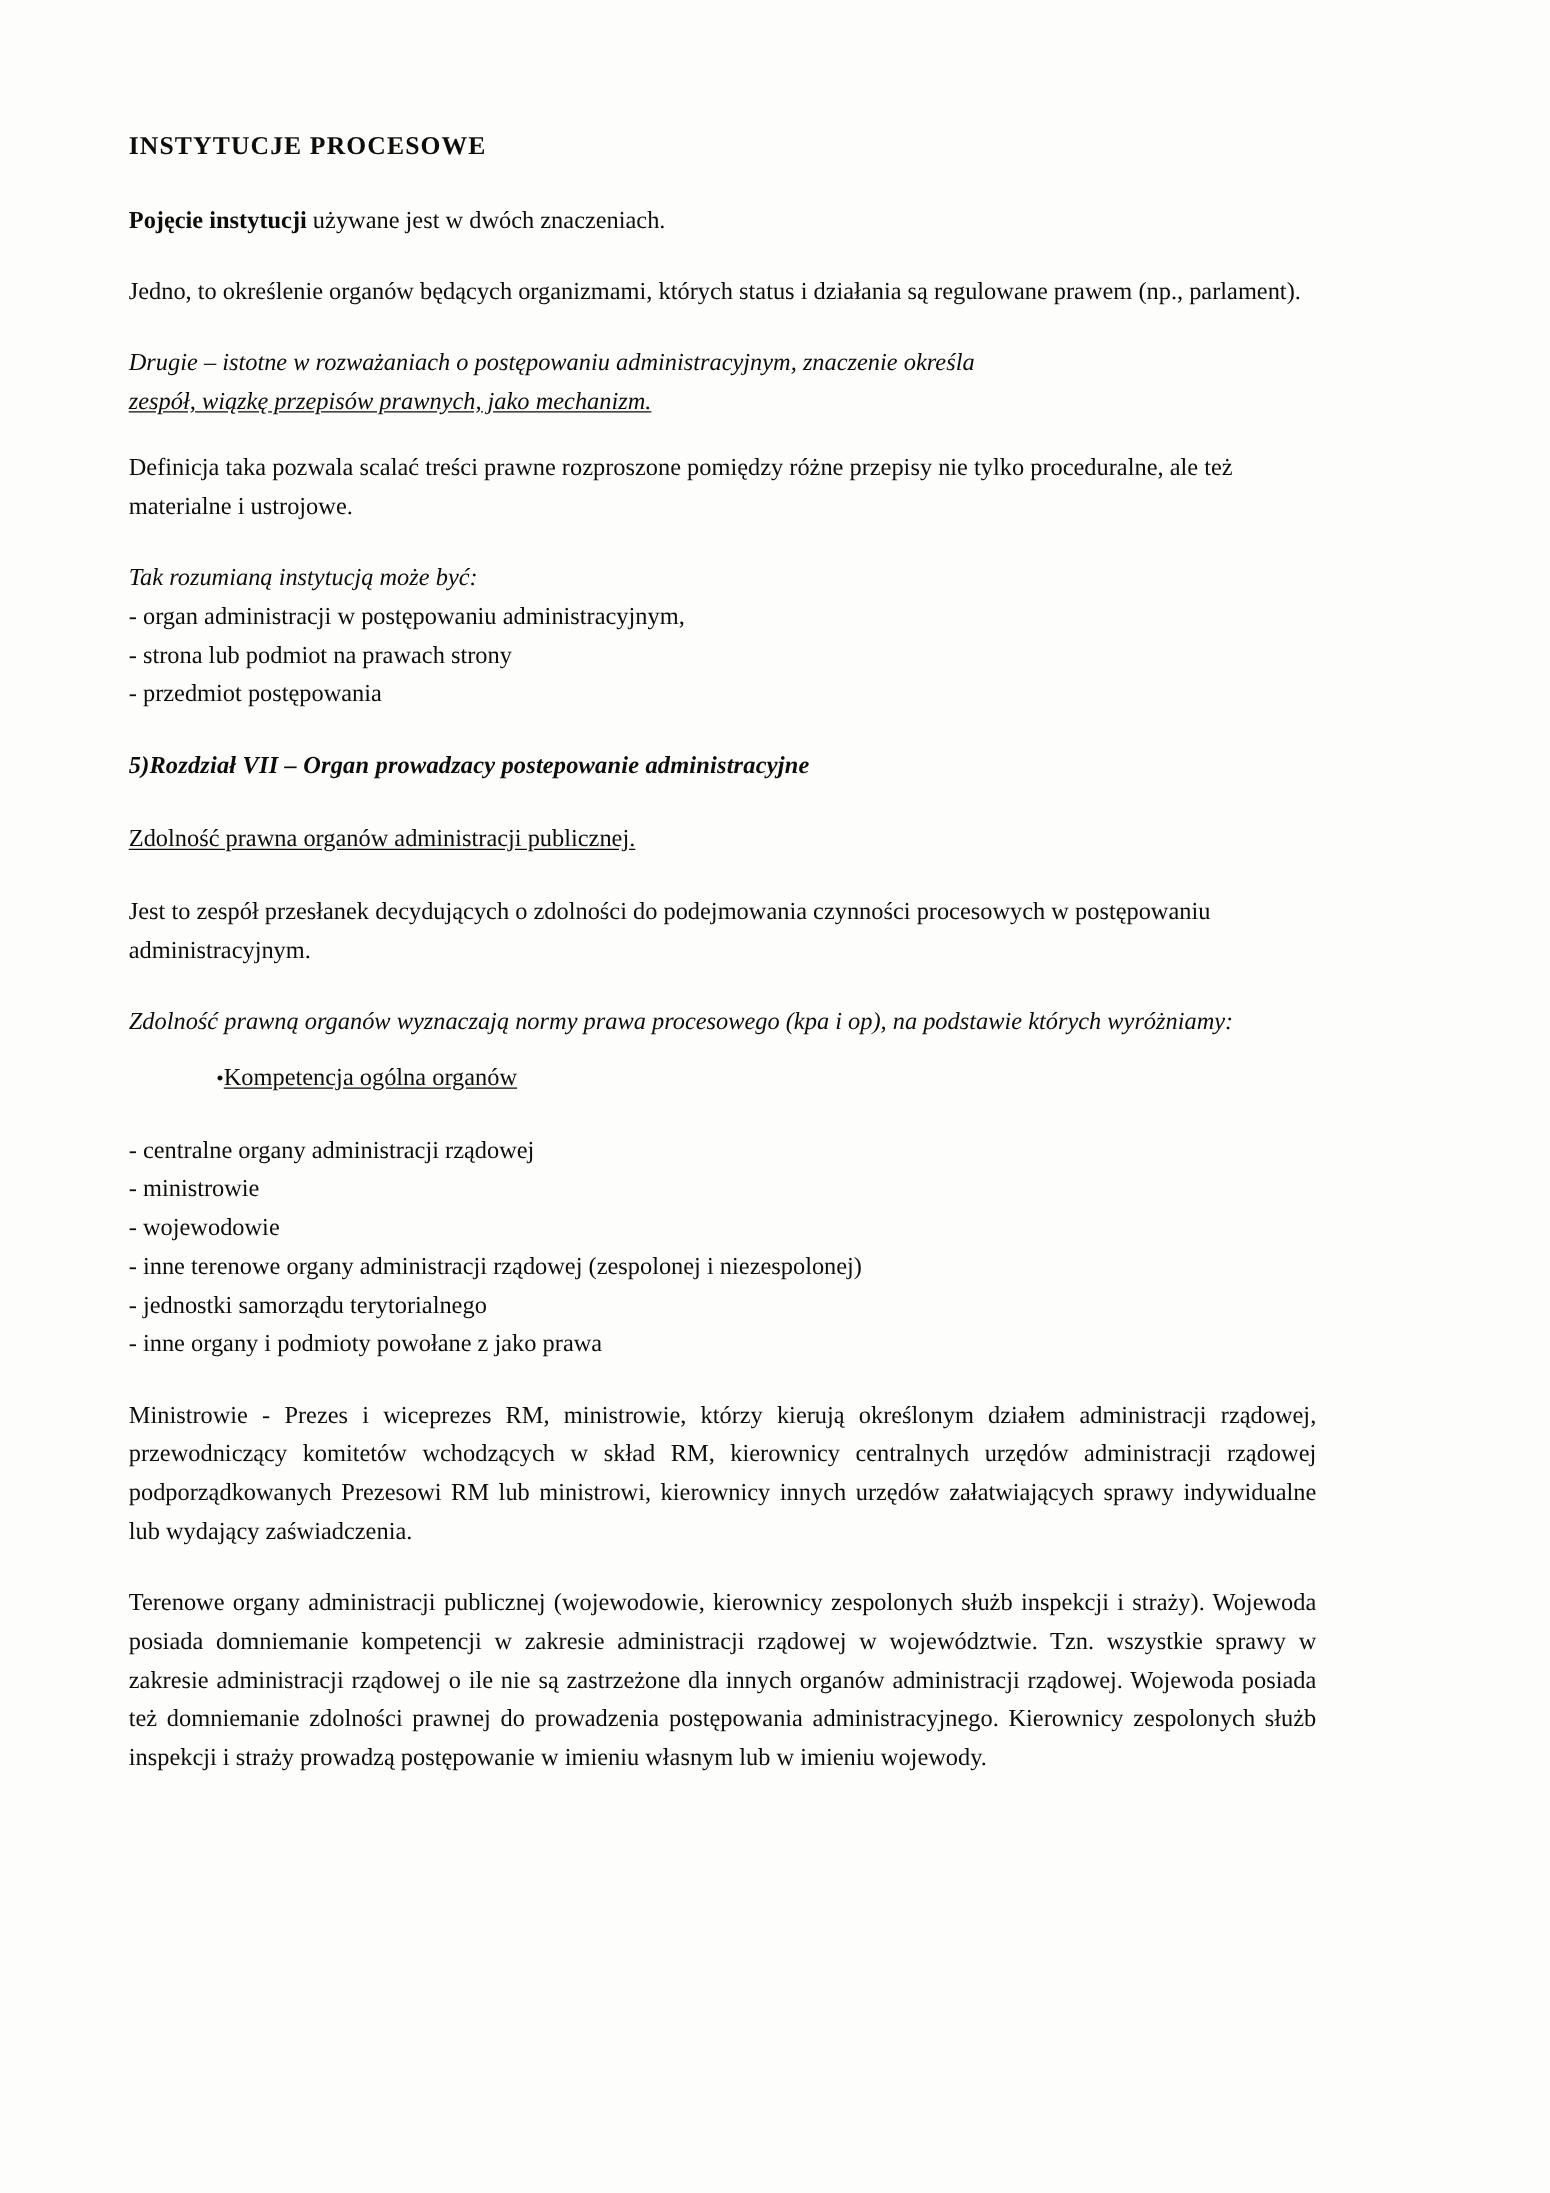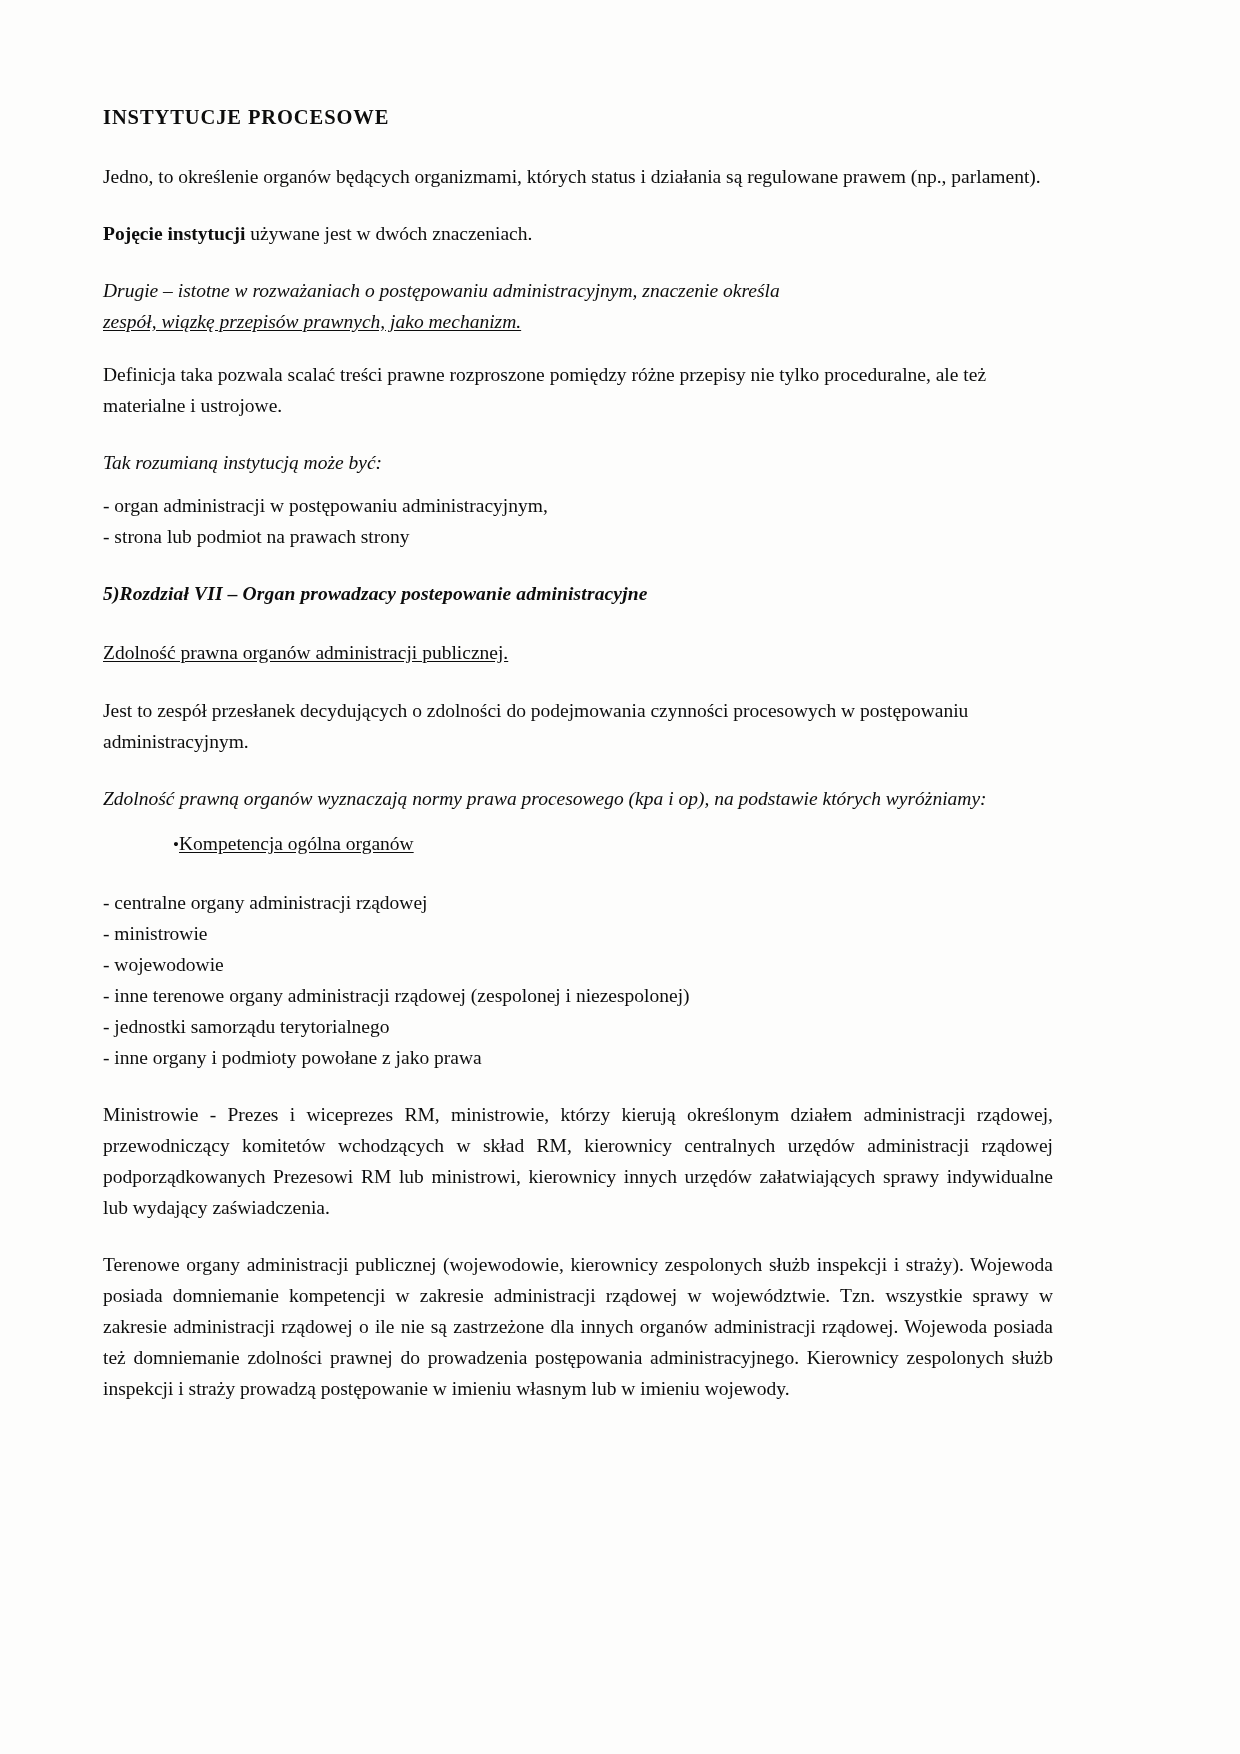--- a/index.html
+++ b/index.html
@@ -61,21 +61,21 @@
     font-weight: bold;
   }
 
   .u {
     text-decoration: underline;
     text-underline-offset: 2px;
   }
 
   .list {
     list-style: none;
-    margin: 12px 0 26px 0;
+    margin: 0 0 26px 0;
     padding: 0;
     font-size: 19.5px;
     line-height: 31px;
   }
   .list li {
     margin: 0;
     padding: 0;
     white-space: pre-wrap;
   }
 
@@ -124,35 +124,36 @@
 </style>
 </head>
 <body>
 
 <div class="page"></div>
 
 <div class="content">
 
   <h1 class="h-title"><span>INSTYTUCJE PROCESOWE</span></h1>
 
+  <p class="para"><span class="lead-bold">Pojęcie instytucji</span><span> używane jest w dwóch znaczeniach.</span></p>
+
   <p class="para">Jedno, to określenie organów będących organizmami, których status i działania są regulowane prawem (np., parlament).</p>
-
-  <p class="para"><span class="lead-bold">Pojęcie instytucji</span><span> używane jest w dwóch znaczeniach.</span></p>
 
   <p class="para tight"><span>Drugie – istotne w rozważaniach o postępowaniu administracyjnym, znaczenie określa</span><br>
      <span class="u">zespół, wiązkę przepisów prawnych, jako mechanizm.</span></p>
 
   <div class="spacer-md"></div>
 
   <p class="para">Definicja taka pozwala scalać treści prawne rozproszone pomiędzy różne przepisy nie tylko proceduralne, ale też materialne i ustrojowe.</p>
 
   <p class="para tight">Tak rozumianą instytucją może być:</p>
   <ul class="list">
     <li>- organ administracji w postępowaniu administracyjnym,</li>
     <li>- strona lub podmiot na prawach strony</li>
+    <li>- przedmiot postępowania</li>
   </ul>
 
   <p class="h-bold-sub">5)Rozdział VII – Organ prowadzacy postepowanie administracyjne</p>
 
   <p class="h-underline"><span class="u">Zdolność prawna organów administracji publicznej.</span></p>
 
   <p class="para">Jest to zespół przesłanek decydujących o zdolności do podejmowania czynności procesowych w postępowaniu administracyjnym.</p>
 
   <p class="para tight">Zdolność prawną organów wyznaczają normy prawa procesowego (kpa i op), na podstawie których wyróżniamy:</p>
 

